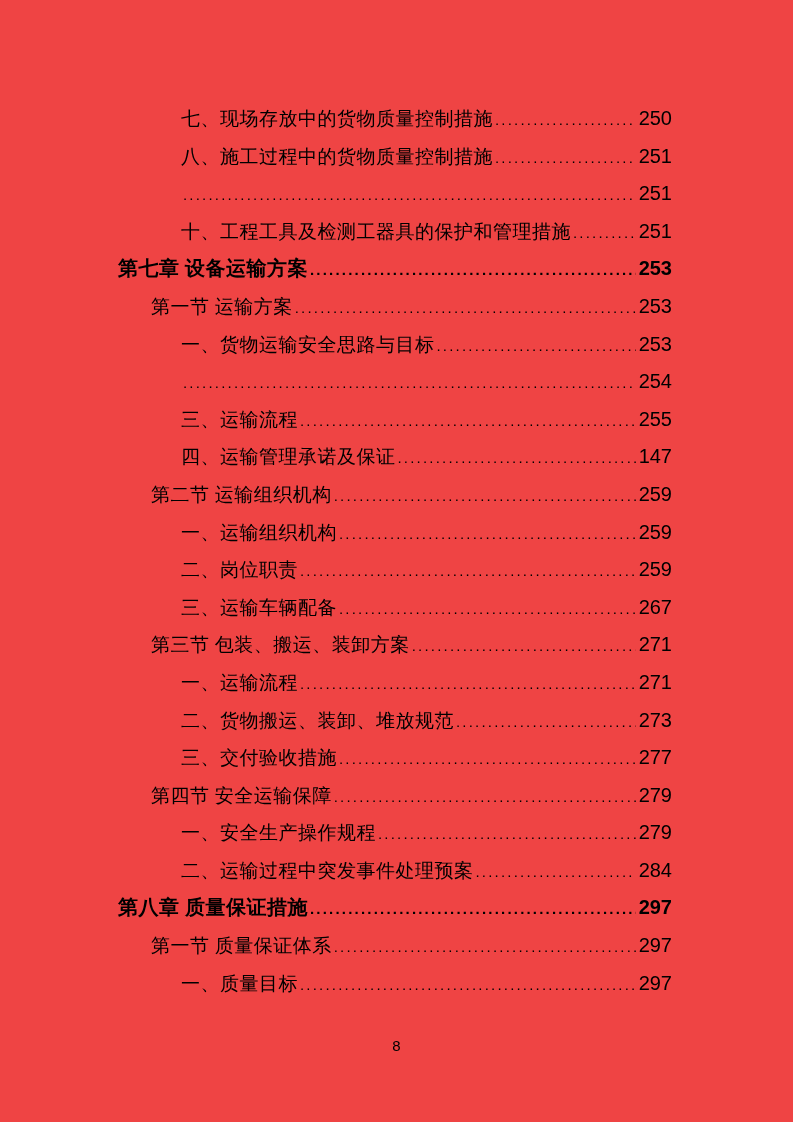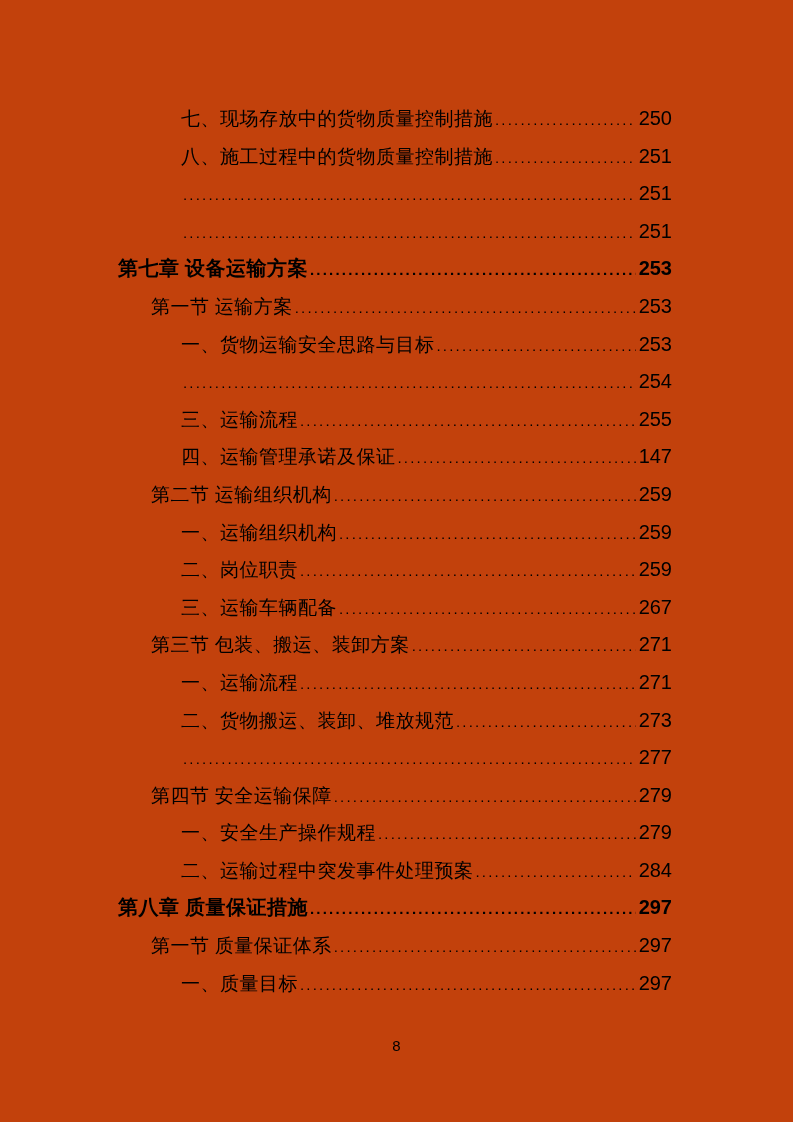--- a/index.html
+++ b/index.html
@@ -4,21 +4,21 @@
 <style>
   html, body {
     margin: 0;
     padding: 0;
     background: #ffffff;
   }
   .page {
     position: relative;
     width: 793px;
     height: 1122px;
-    background: #c2410c;
+    background: #ef4444;
     color: #000000;
     font-family: "Liberation Serif", "DejaVu Serif", serif;
     overflow: hidden;
   }
   .toc {
     position: absolute;
     left: 118px;
     right: 121px;
     top: 100px;
   }
@@ -93,20 +93,21 @@
       <div class="toc-row level-item">
       <span class="toc-title">八、施工过程中的货物质量控制措施</span>
       <span class="toc-leader"></span>
       <span class="toc-page">251</span>
     </div>
       <div class="toc-row level-item">
       <span class="toc-leader"></span>
       <span class="toc-page">251</span>
     </div>
       <div class="toc-row level-item">
+      <span class="toc-title">十、工程工具及检测工器具的保护和管理措施</span>
       <span class="toc-leader"></span>
       <span class="toc-page">251</span>
     </div>
       <div class="toc-row level-chapter">
       <span class="toc-title">第七章 设备运输方案</span>
       <span class="toc-leader"></span>
       <span class="toc-page">253</span>
     </div>
       <div class="toc-row level-section">
       <span class="toc-title">第一节 运输方案</span>
@@ -161,20 +162,21 @@
       <span class="toc-title">一、运输流程</span>
       <span class="toc-leader"></span>
       <span class="toc-page">271</span>
     </div>
       <div class="toc-row level-item">
       <span class="toc-title">二、货物搬运、装卸、堆放规范</span>
       <span class="toc-leader"></span>
       <span class="toc-page">273</span>
     </div>
       <div class="toc-row level-item">
+      <span class="toc-title">三、交付验收措施</span>
       <span class="toc-leader"></span>
       <span class="toc-page">277</span>
     </div>
       <div class="toc-row level-section">
       <span class="toc-title">第四节 安全运输保障</span>
       <span class="toc-leader"></span>
       <span class="toc-page">279</span>
     </div>
       <div class="toc-row level-item">
       <span class="toc-title">一、安全生产操作规程</span>

